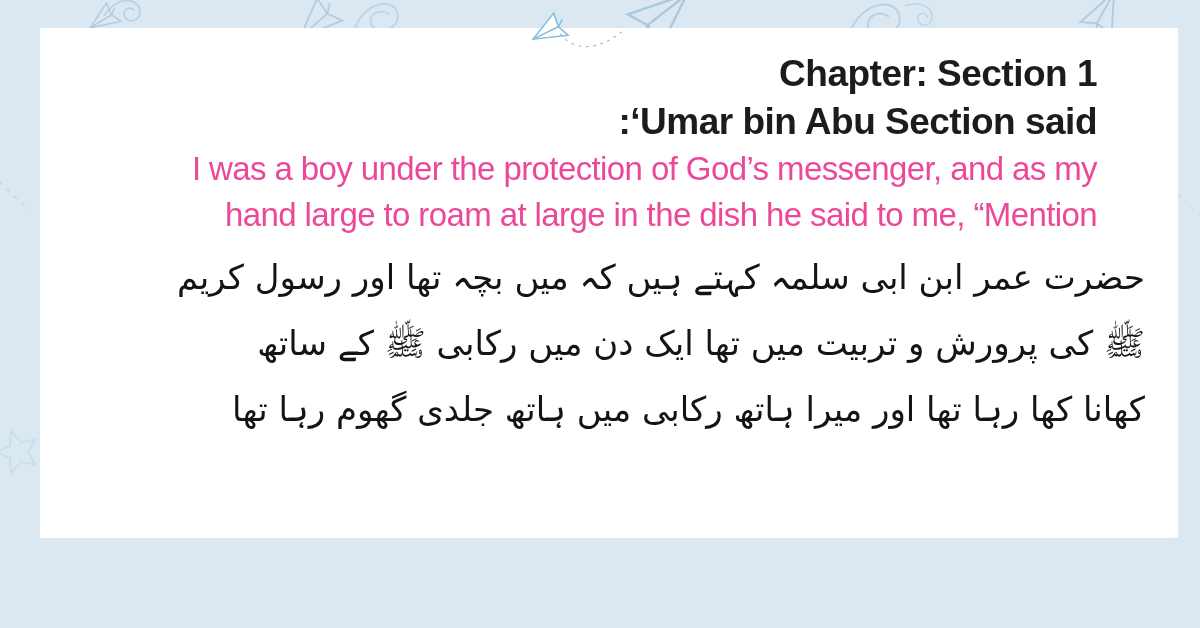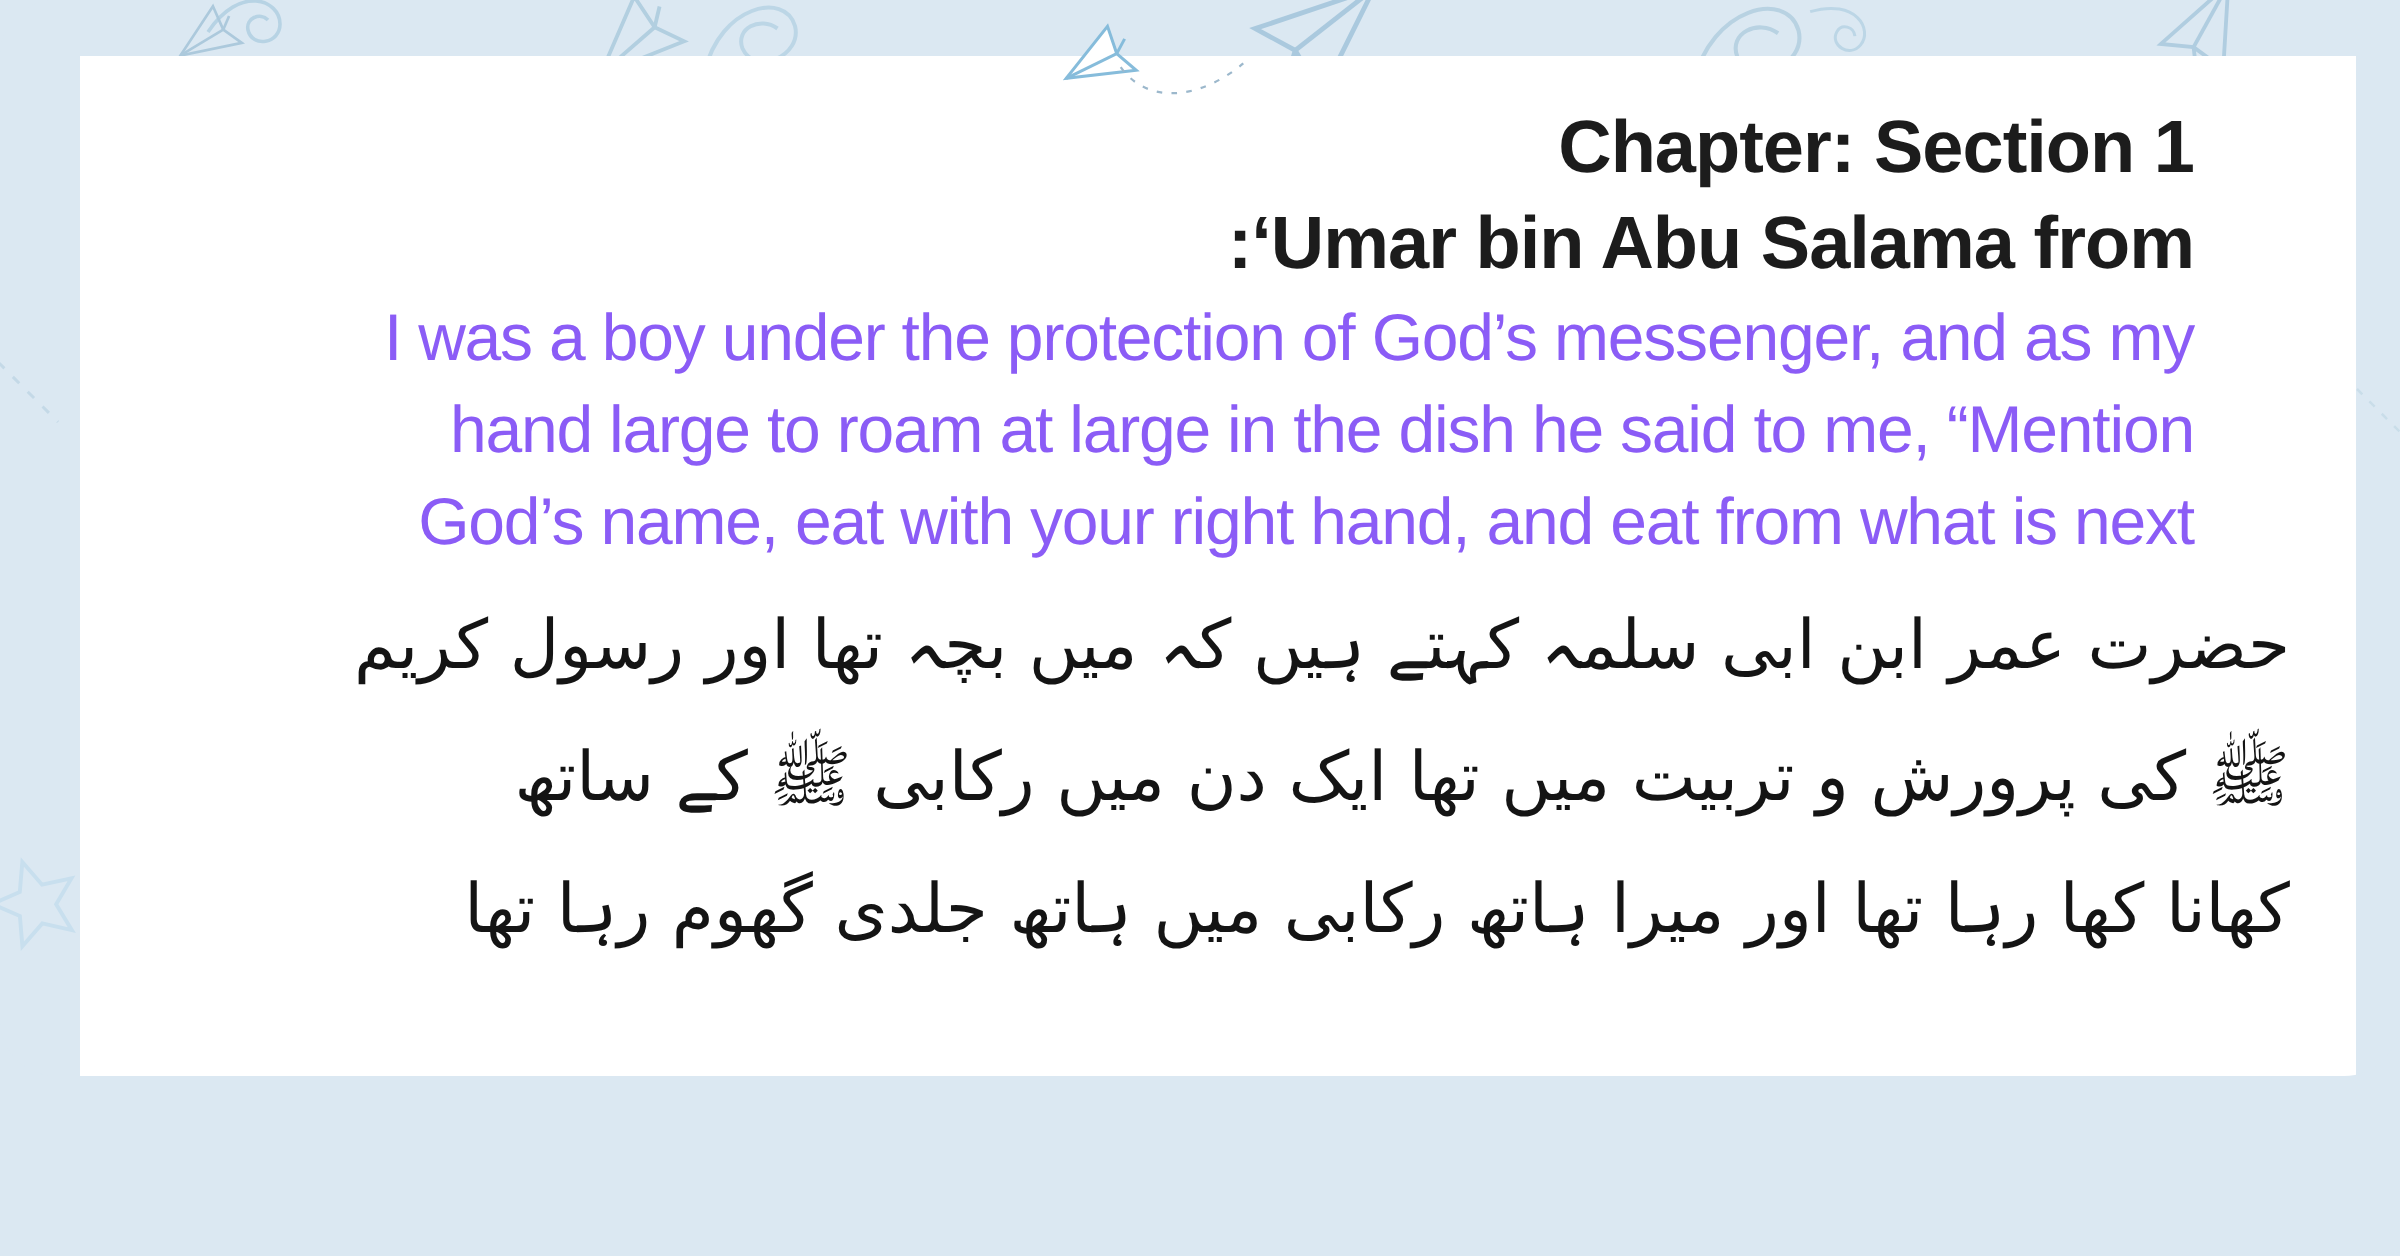--- a/index.html
+++ b/index.html
@@ -29,21 +29,21 @@
     color: #1c1c1c;
     font-size: 37px;
     font-weight: 700;
     line-height: 48px;
     letter-spacing: -0.5px;
     white-space: nowrap;
   }
   .english {
     padding-right: 81px;
     text-align: right;
-    color: #8b5cf6;
+    color: #ec4899;
     font-size: 33px;
     font-weight: 400;
     line-height: 46px;
     letter-spacing: -0.6px;
     white-space: nowrap;
   }
   .urdu {
     margin-top: 6px;
     padding-right: 33px;
     padding-left: 30px;
@@ -165,26 +165,25 @@
   </div>
   <div class="deco" style="left:974px; top:584px; width:32px; height:42px; transform:rotate(8deg);">
     <svg width="32" height="42" viewBox="0 0 24 24" fill="none" stroke="#94cae6" stroke-width="0.9">
         <path d="M4 4 L10.5 20 L15 3"></path>
       </svg>
   </div>
 
   <div class="card">
     <div class="heading">
       <div>Chapter: Section 1</div>
-      <div>:‘Umar bin Abu Salama from</div>
+      <div>:‘Umar bin Abu Section said</div>
     </div>
     <div class="english">
       <div>I was a boy under the protection of God’s messenger, and as my</div>
       <div>hand large to roam at large in the dish he said to me, “Mention</div>
-      <div>God’s name, eat with your right hand, and eat from what is next</div>
     </div>
     <div class="urdu" lang="ur">
       <div>حضرت عمر ابن ابی سلمہ کہتے ہیں کہ میں بچہ تھا اور رسول کریم</div>
       <div>ﷺ کی پرورش و تربیت میں تھا ایک دن میں رکابی ﷺ کے ساتھ</div>
       <div>کھانا کھا رہا تھا اور میرا ہاتھ رکابی میں ہاتھ جلدی گھوم رہا تھا</div>
     </div>
   </div>
 
   <div class="deco over" style="left:536px; top:12px; width:36px; height:36px; transform:rotate(200deg);">
     <svg width="36" height="36" viewBox="0 0 24 24" fill="#ffffff" stroke="#86bcdb" stroke-width="1">

